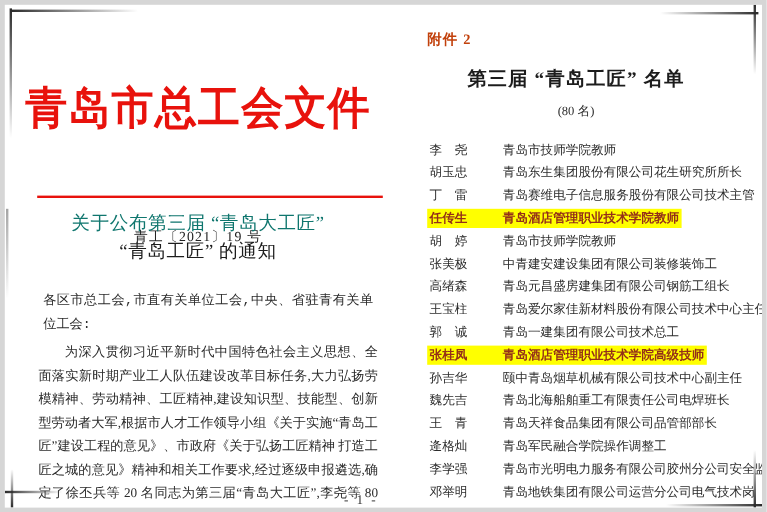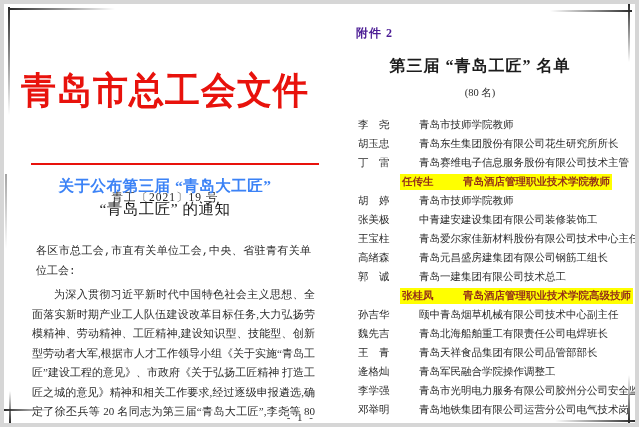--- a/index.html
+++ b/index.html
@@ -19,42 +19,42 @@
   .lp-title{
     position:absolute;left:10px;top:64px;width:302px;text-align:center;
     font-size:35px;line-height:46px;font-weight:bold;letter-spacing:1px;
     color:var(--accent-red);transform:scaleY(1.06);
   }
   .lp-docnum{position:absolute;left:10px;top:138px;width:302px;text-align:center;
     font-size:11.5px;color:#222;letter-spacing:1px;margin-top:48px;}
   .lp-rule{position:absolute;left:27px;top:159px;width:288px;height:2px;
     background:var(--accent-red);}
   .lp-h1{position:absolute;left:10px;top:172px;width:302px;text-align:center;
-    font-size:15.5px;font-weight:bold;color:#3b82f6;letter-spacing:.5px;}
+    font-size:15.5px;font-weight:normal;color:#0f766e;letter-spacing:.5px;}
   .lp-h2{position:absolute;left:10px;top:195px;width:302px;text-align:center;
     font-size:15.5px;font-weight:normal;color:#1c1c1c;letter-spacing:.5px;}
   .lp-body{position:absolute;left:28px;top:234px;width:283px;
     font-size:11px;line-height:19.5px;text-align:justify;color:#2b2b2b;}
   .lp-body .para{text-indent:2em;margin:0;}
   .lp-body .salut{margin:4px;font-family:Liberation Mono, monospace;}
   .lp-pagenum{position:absolute;left:28px;top:407px;width:283px;text-align:right;
     font-size:11px;letter-spacing:2px;color:#333;}
   
   .rp-attach{position:absolute;left:352px;top:21px;font-size:12px;font-weight:bold;
-    color:#4c1d95;letter-spacing:1px;}
+    color:#c2410c;letter-spacing:1px;}
   .rp-title{position:absolute;left:330px;top:52px;width:292px;text-align:center;
     font-size:16px;font-weight:bold;color:#1c1c1c;letter-spacing:1px;}
   .rp-count{position:absolute;left:330px;top:82px;width:292px;text-align:center;
     font-size:10.5px;color:#2b2b2b;}
   .rp-list{position:absolute;left:352px;top:111px;width:280px;}
   .rp-row{height:19px;display:flex;align-items:center;font-size:10.5px;color:#2b2b2b;}
   .row-content{display:inline-flex;align-items:center;padding:1px 2px;gap:13px;}
   .row-content .nm{display:inline-block;width:36px;white-space:pre;margin-right:12px;}
   .row-content .aff{white-space:nowrap;}
-  .row-content.highlight{background:var(--highlight-yellow);color:var(--highlight-text);font-weight:bold;margin-left:44px;}
+  .row-content.highlight{background:var(--highlight-yellow);color:var(--highlight-text);font-weight:bold;}
 </style>
 </head>
 <body>
 
 <div id="canvas">
 
   <div class="mark fade-r" style="left:5px;top:4px;width:106px;height:2px;"></div>
   <div class="mark fade-d" style="left:4px;top:3px;width:2px;height:108px;"></div>
   <div class="mark faint" style="left:1px;top:170px;width:2px;height:75px;"></div>
   <div class="mark fade-l" style="right:3px;top:6px;width:82px;height:2px;"></div>
@@ -117,29 +117,29 @@
 
       <div class="rp-row">
         <span class="row-content">
           <span class="nm">张美极</span>
           <span class="aff">中青建安建设集团有限公司装修装饰工</span>
         </span>
       </div>
 
       <div class="rp-row">
         <span class="row-content">
-          <span class="nm">王宝柱</span>
-          <span class="aff">青岛爱尔家佳新材料股份有限公司技术中心主任</span>
+          <span class="nm">高绪森</span>
+          <span class="aff">青岛元昌盛房建集团有限公司钢筋工组长</span>
         </span>
       </div>
 
       <div class="rp-row">
         <span class="row-content">
-          <span class="nm">高绪森</span>
-          <span class="aff">青岛元昌盛房建集团有限公司钢筋工组长</span>
+          <span class="nm">王宝柱</span>
+          <span class="aff">青岛爱尔家佳新材料股份有限公司技术中心主任</span>
         </span>
       </div>
 
       <div class="rp-row">
         <span class="row-content">
           <span class="nm">郭　诚</span>
           <span class="aff">青岛一建集团有限公司技术总工</span>
         </span>
       </div>
 

